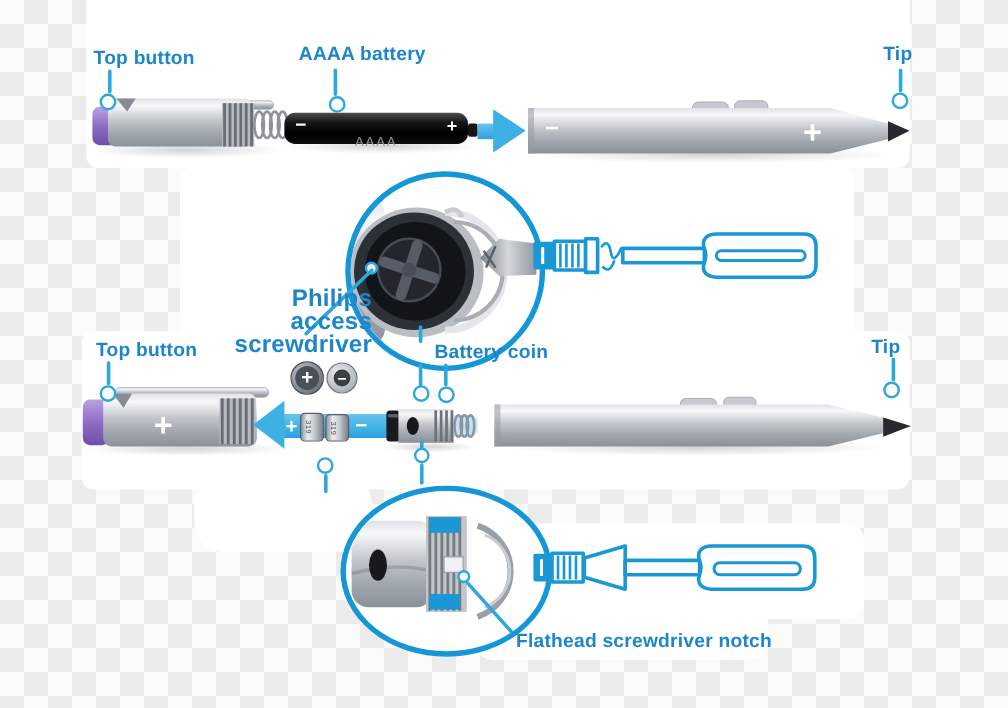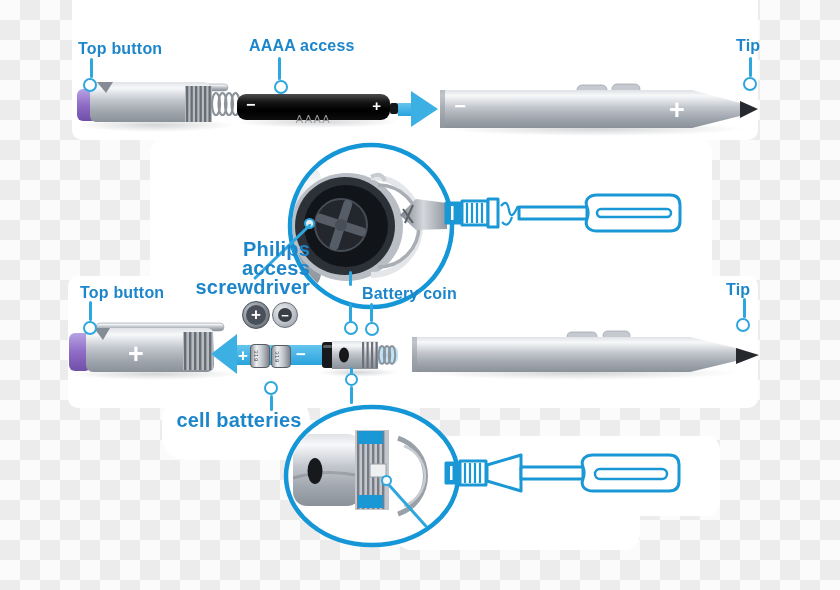--- a/index.html
+++ b/index.html
@@ -122,21 +122,21 @@
     <rect x="0" y="8" width="5" height="38" fill="#959ba3" opacity=".55"></rect>
     <polygon points="300,19 318,27 300,36" fill="#26292e"></polygon>
     <text x="20" y="31" text-anchor="middle" fill="#fff" font-size="20" font-weight="700" font-family="Liberation Sans, sans-serif">−</text>
     <text x="237" y="37" text-anchor="middle" fill="#fff" font-size="27" font-weight="700" font-family="Liberation Sans, sans-serif">+</text>
   </svg>
 
   <div class="lbl" style="left:78px;top:40px;">Top button</div>
   <div class="lead" style="left:90px;top:58px;height:20px;"></div>
   <div class="mark" style="left:83px;top:78px;"></div>
 
-  <div class="lbl" style="left:249px;top:37px;">AAAA access</div>
+  <div class="lbl" style="left:249px;top:37px;">AAAA battery</div>
   <div class="lead" style="left:278px;top:57px;height:23px;"></div>
   <div class="mark" style="left:274px;top:80px;"></div>
 
   <div class="lbl" style="left:736px;top:37px;">Tip</div>
   <div class="lead" style="left:749px;top:57px;height:20px;"></div>
   <div class="mark" style="left:743px;top:77px;"></div>
 
   <svg class="abs" style="left:283px;top:139px;" width="176" height="176" viewBox="0 0 176 176">
     <defs>
         <clipPath id="clipTop">
@@ -263,21 +263,20 @@
   <div class="lead" style="left:89px;top:301px;height:20px;"></div>
   <div class="mark" style="left:83px;top:321px;"></div>
 
   <div class="lbl" style="left:726px;top:281px;">Tip</div>
   <div class="lead" style="left:743px;top:298px;height:20px;"></div>
   <div class="mark" style="left:736px;top:318px;"></div>
 
   <div class="mark" style="left:264px;top:381px;"></div>
   <div class="lead" style="left:270px;top:395px;height:16px;"></div>
   <div class="lbl lbl-sm" style="left:175px;top:411px;width:128px;text-align:center;">
-    <div>cell batteries</div>
   </div>
 
   <div class="lead" style="left:350px;top:367px;height:7px;"></div>
   <div class="mark" style="left:345px;top:373px;width:13px;height:13px;"></div>
   <div class="lead" style="left:350px;top:386px;height:18px;"></div>
 
   <svg class="abs" style="left:283px;top:404px;" width="178" height="144" viewBox="0 0 178 144">
     <defs>
         <clipPath id="clipBot">
           <ellipse cx="89" cy="72" rx="83" ry="66"></ellipse>
@@ -314,14 +313,15 @@
       <rect x="17" y="11" width="26" height="24"></rect>
       <path d="M44,15 L78,5 L78,41 L44,31 Z"></path>
       <rect x="78" y="17" width="62" height="12"></rect>
       <path d="M140,17 C137,9 143,5 150,5 L226,5 Q236,5 236,15 L236,31 Q236,41 226,41 L150,41 C143,41 137,37 140,29 C141.5,25 141.5,21 140,17 Z"></path>
       <rect x="152" y="19" width="72" height="10" rx="5" stroke-width="2.5"></rect>
     </g>
     <rect x="7" y="16" width="2.5" height="14" fill="#fff"></rect>
     <path d="M22,13 L22,33 M27,13 L27,33 M32,13 L32,33 M37,13 L37,33" stroke="#1a97d5" stroke-width="2.2"></path>
   </svg>
 
+  <div class="lbl" style="left:430px;top:526px;">Flathead screwdriver notch</div>
 
 </div>
 
 </body></html>

